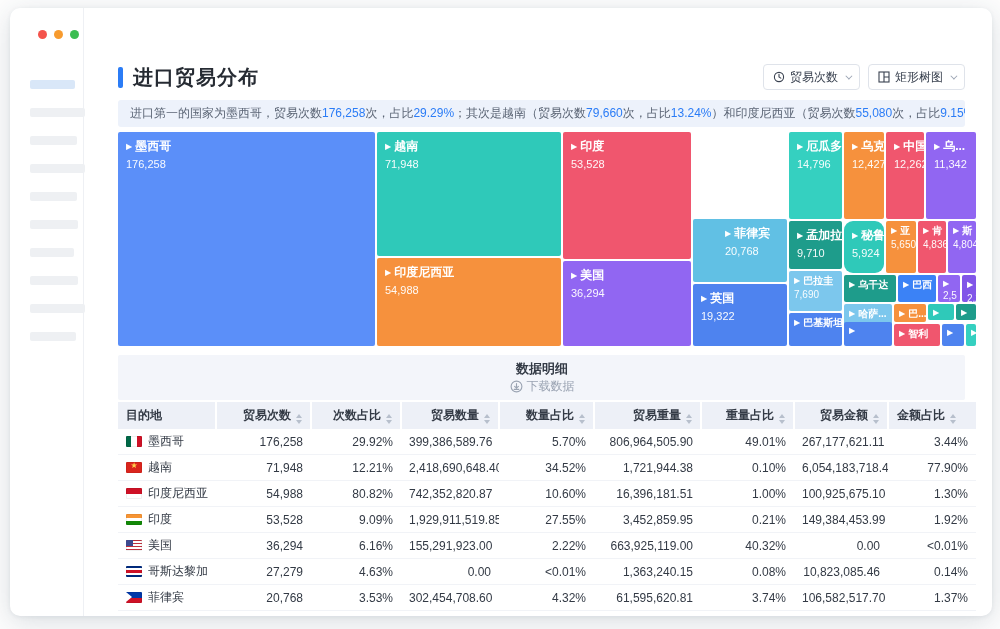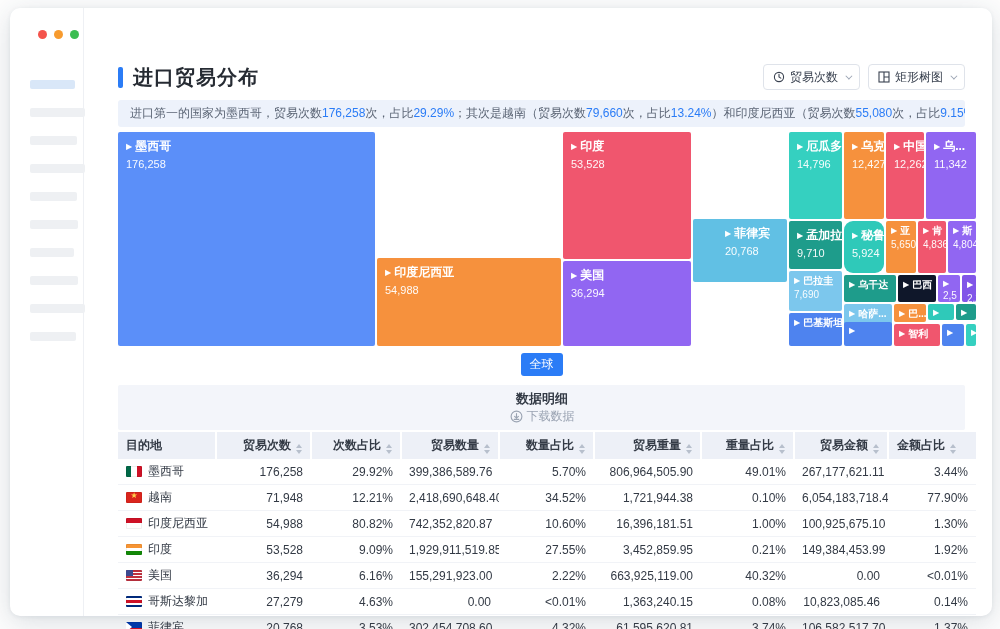--- a/index.html
+++ b/index.html
@@ -127,36 +127,44 @@
       </div>
     </div>
 
     <div class="summary"><span>进口第一的国家为墨西哥，贸易次数</span><span class="hl">176,258</span><span>次，占比</span><span class="hl">29.29%</span><span>；其次是越南（贸易次数</span><span class="hl">79,660</span><span>次，占比</span><span class="hl">13.24%</span><span>）和印度尼西亚（贸易次数</span><span class="hl">55,080</span><span>次，占比</span><span class="hl">9.15%</span></div>
 
     <div class="treemap">
         <div class="block" style="left: 0px; top: 0px; width: 257px; height: 214px; background: rgb(91, 143, 249);">
           <div class="bname"><span class="tri">▶</span>墨西哥</div>
           <div class="bval">176,258</div>
         </div>
+        <div class="block" style="left: 259px; top: 0px; width: 184px; height: 124px; background: rgb(47, 201, 185);">
+          <div class="bname"><span class="tri">▶</span>越南</div>
+          <div class="bval">71,948</div>
+        </div>
         <div class="block" style="left: 259px; top: 126px; width: 184px; height: 88px; background: rgb(246, 145, 61);">
           <div class="bname"><span class="tri">▶</span>印度尼西亚</div>
           <div class="bval">54,988</div>
         </div>
         <div class="block" style="left: 445px; top: 0px; width: 128px; height: 127px; background: rgb(240, 86, 110);">
           <div class="bname"><span class="tri">▶</span>印度</div>
           <div class="bval">53,528</div>
         </div>
         <div class="block" style="left: 445px; top: 129px; width: 128px; height: 85px; background: rgb(145, 102, 242);">
           <div class="bname"><span class="tri">▶</span>美国</div>
           <div class="bval">36,294</div>
         </div>
         <div class="block" style="left: 575px; top: 87px; width: 94px; height: 63px; background: rgb(97, 192, 228); padding-left: 32px;">
           <div class="bname"><span class="tri">▶</span>菲律宾</div>
           <div class="bval">20,768</div>
         </div>
+        <div class="block" style="left: 575px; top: 152px; width: 94px; height: 62px; background: rgb(78, 131, 239);">
+          <div class="bname"><span class="tri">▶</span>英国</div>
+          <div class="bval">19,322</div>
+        </div>
         <div class="block" style="left: 671px; top: 0px; width: 53px; height: 87px; background: rgb(53, 208, 192);">
           <div class="bname"><span class="tri">▶</span>厄瓜多尔</div>
           <div class="bval">14,796</div>
         </div>
         <div class="block" style="left: 671px; top: 89px; width: 53px; height: 48px; background: rgb(30, 156, 139);">
           <div class="bname"><span class="tri">▶</span>孟加拉国</div>
           <div class="bval">9,710</div>
         </div>
         <div class="block sm" style="left: 671px; top: 139px; width: 53px; height: 40px; background: rgb(124, 199, 237);">
           <div class="bname"><span class="tri">▶</span>巴拉圭</div>
@@ -189,21 +197,21 @@
           <div class="bname"><span class="tri">▶</span>肯</div>
           <div class="bval">4,836</div>
         </div>
         <div class="block sm" style="left: 830px; top: 89px; width: 28px; height: 52px; background: rgb(145, 102, 242);">
           <div class="bname"><span class="tri">▶</span>斯</div>
           <div class="bval">4,804</div>
         </div>
         <div class="block sm" style="left: 726px; top: 143px; width: 52px; height: 27px; background: rgb(30, 156, 139);">
           <div class="bname"><span class="tri">▶</span>乌干达</div>
         </div>
-        <div class="block sm" style="left: 780px; top: 143px; width: 38px; height: 27px; background: #0f172a;">
+        <div class="block sm" style="left: 780px; top: 143px; width: 38px; height: 27px; background: #3b82f6;">
           <div class="bname"><span class="tri">▶</span>巴西</div>
         </div>
         <div class="block sm" style="left: 820px; top: 143px; width: 22px; height: 27px; background: rgb(145, 102, 242);">
           <div class="bname"><span class="tri">▶</span></div>
           <div class="bval">2,5</div>
         </div>
         <div class="block sm" style="left: 844px; top: 143px; width: 14px; height: 27px; background: rgb(129, 86, 232);">
           <div class="bname"><span class="tri">▶</span>南</div>
           <div class="bval">2,2</div>
         </div>
@@ -226,23 +234,20 @@
           <div class="bname"><span class="tri">▶</span>智利</div>
         </div>
         <div class="block sm" style="left: 824px; top: 192px; width: 22px; height: 22px; background: rgb(78, 131, 239);">
           <div class="bname"><span class="tri">▶</span></div>
         </div>
         <div class="block sm" style="left: 848px; top: 192px; width: 10px; height: 22px; background: rgb(53, 208, 192);">
           <div class="bname"><span class="tri">▶</span></div>
         </div>
       </div>
 
-    <div class="crumb-row">
-      <button class="crumb">全球</button>
-    </div>
 
     <section class="detail">
       <div class="detail-header">
         <span class="detail-title">数据明细</span>
         <button class="download">
           <svg width="13" height="13" viewBox="0 0 13 13">
               <circle cx="6.5" cy="6.5" r="5.4" fill="none" stroke="currentColor" stroke-width="1.1"></circle>
               <path d="M6.5 3.6v4.2M4.6 6.3l1.9 1.9 1.9-1.9M4.2 9.4h4.6" fill="none" stroke="currentColor" stroke-width="1.1" stroke-linecap="round" stroke-linejoin="round"></path>
             </svg>
           <span>下载数据</span>

